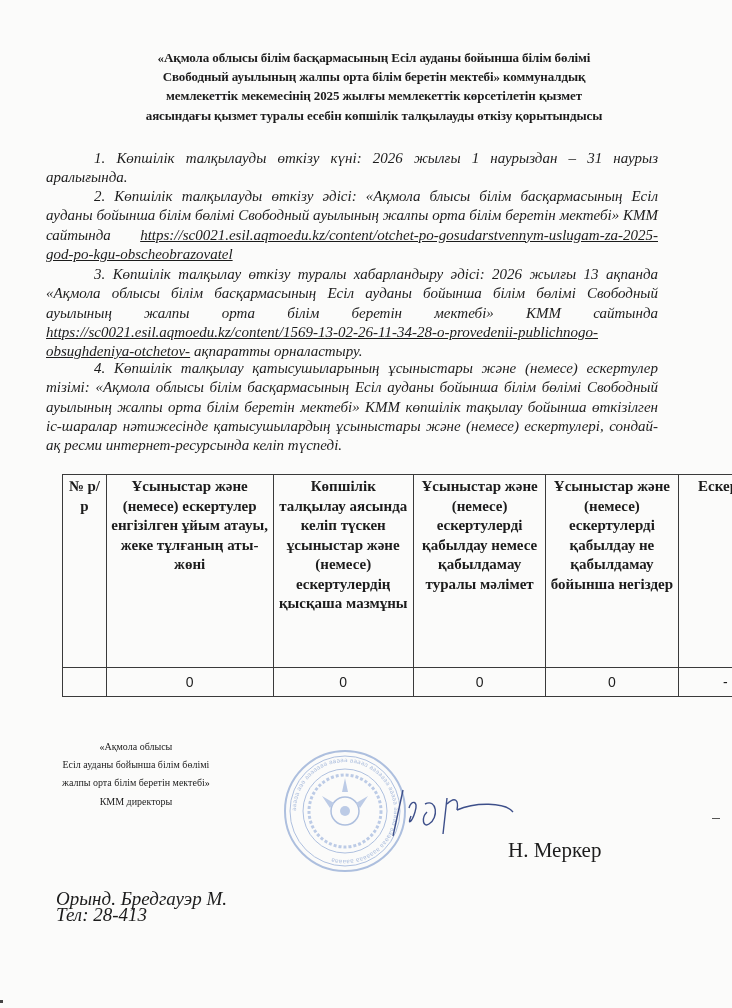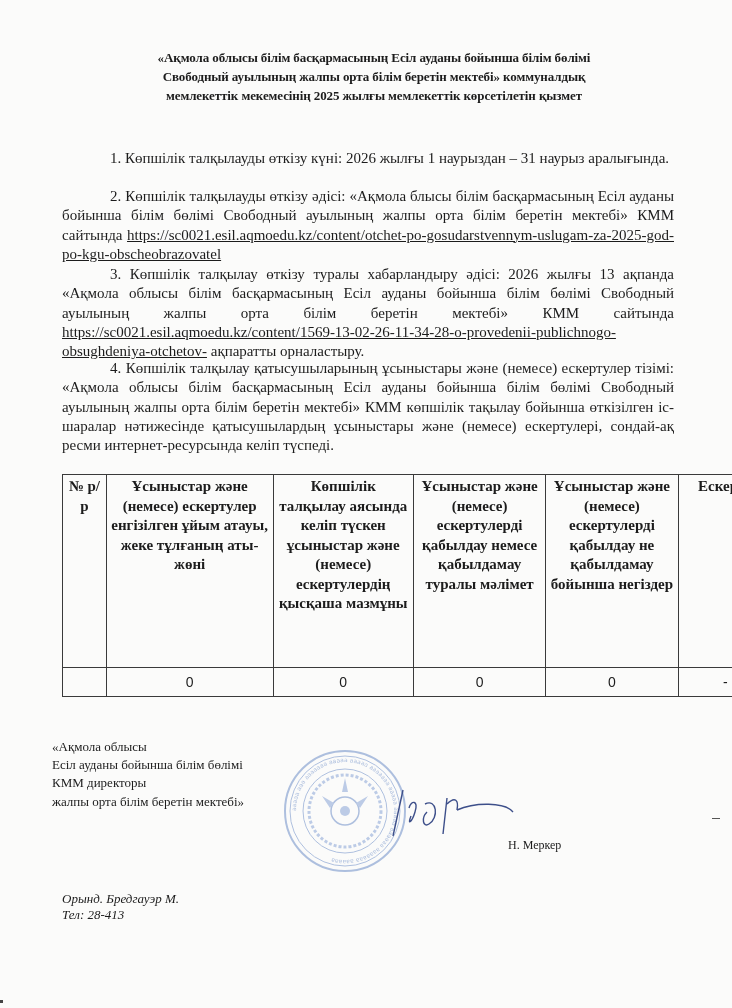--- a/index.html
+++ b/index.html
@@ -13,22 +13,22 @@
   .page { position: absolute; left: 0; top: 0; width: 732px; height: 1008px; }
 
   .title {
     position: absolute; left: 62px; top: 48px; width: 624px;
     text-align: center; font-weight: bold; font-size: 13px; line-height: 19.2px;
     letter-spacing: -0.1px;
   }
   .title div { white-space: nowrap; }
 
   .body-text {
-    position: absolute; left: 62px; width: 612px;
-    font-size: 15px; line-height: 19.3px; text-align: justify;
+    position: absolute; left: 46px; width: 612px;
+    font-size: 15px; line-height: 19.3px; text-align: justify; font-style: italic;
   }
   .body-text .indent { display: inline-block; width: 48px; }
   .link { text-decoration: underline; color: #1c1c1c; margin-top: 14px; }
   .p1 { top: 149px; }
   .p2 { top: 187px; }
   .p3 { top: 265px; }
   .p4 { top: 359px; }
 
   table.report {
     position: absolute; left: 62px; top: 474px;
@@ -43,47 +43,48 @@
     font-weight: bold; line-height: 19.5px; padding-top: 2px; height: 190px;
   }
   table.report td {
     font-family: "Liberation Sans", "DejaVu Sans", sans-serif;
     font-size: 14px; height: 28px; vertical-align: middle;
   }
   .c0 { width: 33px; } .c1 { width: 140px; } .c2 { width: 117px; margin-top: 23px; }
   .c3 { width: 110px; margin-top: 41px; } .c4 { width: 110px; } .c5 { width: 77px; }
 
   .sig-block {
-    position: absolute; left: 52px; top: 738px;
-    font-size: 13px; line-height: 18.2px;
+    position: absolute; left: 62px; top: 738px;
+    font-size: 10px; line-height: 18.2px; text-align: center;
   }
   .sig-name {
-    position: absolute; left: 508px; top: 838px; font-size: 12px;
+    position: absolute; left: 508px; top: 838px; font-size: 21px;
   }
   .stamp {
     position: absolute; left: 282px; top: 748px; width: 126px; height: 126px;
     opacity: 0.55;
   }
   .signature { position: absolute; left: 385px; top: 778px; width: 150px; height: 70px; }
   .executor {
-    position: absolute; left: 62px; top: 891px;
-    font-style: italic; font-size: 13px; line-height: 16px;
+    position: absolute; left: 56px; top: 891px;
+    font-style: italic; font-size: 19px; line-height: 16px;
   }
   .mark-dash { position: absolute; left: 712px; top: 818px; width: 8px; height: 1.3px; background: #555; }
   .mark-dot { position: absolute; left: 0px; top: 1000px; width: 3px; height: 3px; background: #444; }
 </style>
 </head>
 <body>
 
 <div class="page">
 
   <div class="title">
     <div>«Ақмола облысы білім басқармасының Есіл ауданы бойынша білім бөлімі</div>
     <div>Свободный ауылының жалпы орта білім беретін мектебі» коммуналдық</div>
     <div>мемлекеттік мекемесінің 2025 жылғы мемлекеттік көрсетілетін қызмет</div>
+    <div>аясындағы қызмет туралы есебін көпшілік талқылауды өткізу қорытындысы</div>
   </div>
 
   <div class="body-text p1">
     <span class="indent"></span><span>1. Көпшілік талқылауды өткізу күні: 2026 жылғы 1 наурыздан – 31 наурыз аралығында.</span>
   </div>
 
   <div class="body-text p2">
     <span class="indent"></span><span>2. Көпшілік талқылауды өткізу әдісі: «Ақмола блысы білім басқармасының Есіл ауданы бойынша білім бөлімі Свободный ауылының жалпы орта білім беретін мектебі» КММ сайтында </span><a class="link">https://sc0021.esil.aqmoedu.kz/content/otchet-po-gosudarstvennym-uslugam-za-2025-god-po-kgu-obscheobrazovatel</a>
   </div>
 
@@ -114,22 +115,22 @@
         <td>0</td>
         <td>0</td>
         <td>-</td>
       </tr>
     </tbody>
   </table>
 
   <div class="sig-block">
     <div>«Ақмола облысы</div>
     <div>Есіл ауданы бойынша білім бөлімі</div>
+    <div>жалпы орта білім беретін мектебі»</div>
     <div>КММ  директоры</div>
-    <div>жалпы орта білім беретін мектебі»</div>
   </div>
 
   <svg class="stamp" viewBox="0 0 126 126">
     <circle cx="63" cy="63" r="60" fill="none" stroke="#6f8fc8" stroke-width="2"></circle>
     <circle cx="63" cy="63" r="55" fill="none" stroke="#6f8fc8" stroke-width="1"></circle>
     <circle cx="63" cy="63" r="42" fill="none" stroke="#6f8fc8" stroke-width="1"></circle>
     <circle cx="63" cy="63" r="36" fill="none" stroke="#8aa5d6" stroke-width="3" stroke-dasharray="3 2"></circle>
     <circle cx="63" cy="63" r="14" fill="none" stroke="#6f8fc8" stroke-width="1.5"></circle>
     <circle cx="63" cy="63" r="5" fill="#8aa5d6"></circle>
     <path d="M63 30 L66 44 L60 44 Z M40 48 L52 55 L48 60 Z M86 48 L74 55 L78 60 Z" fill="#8aa5d6"></path>

